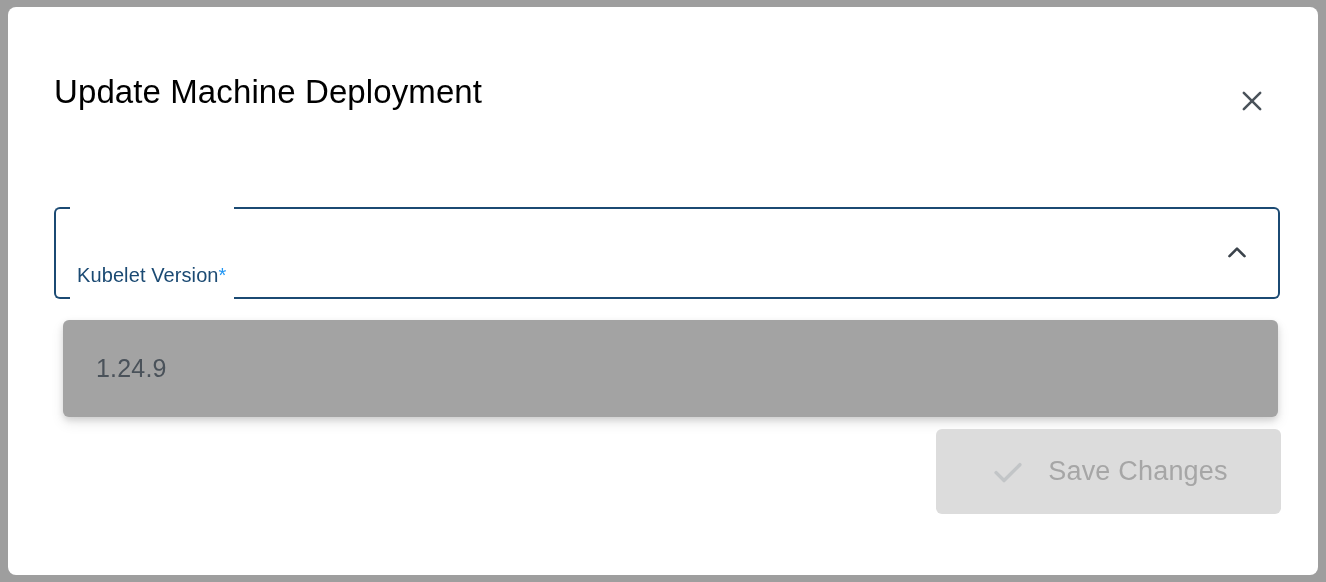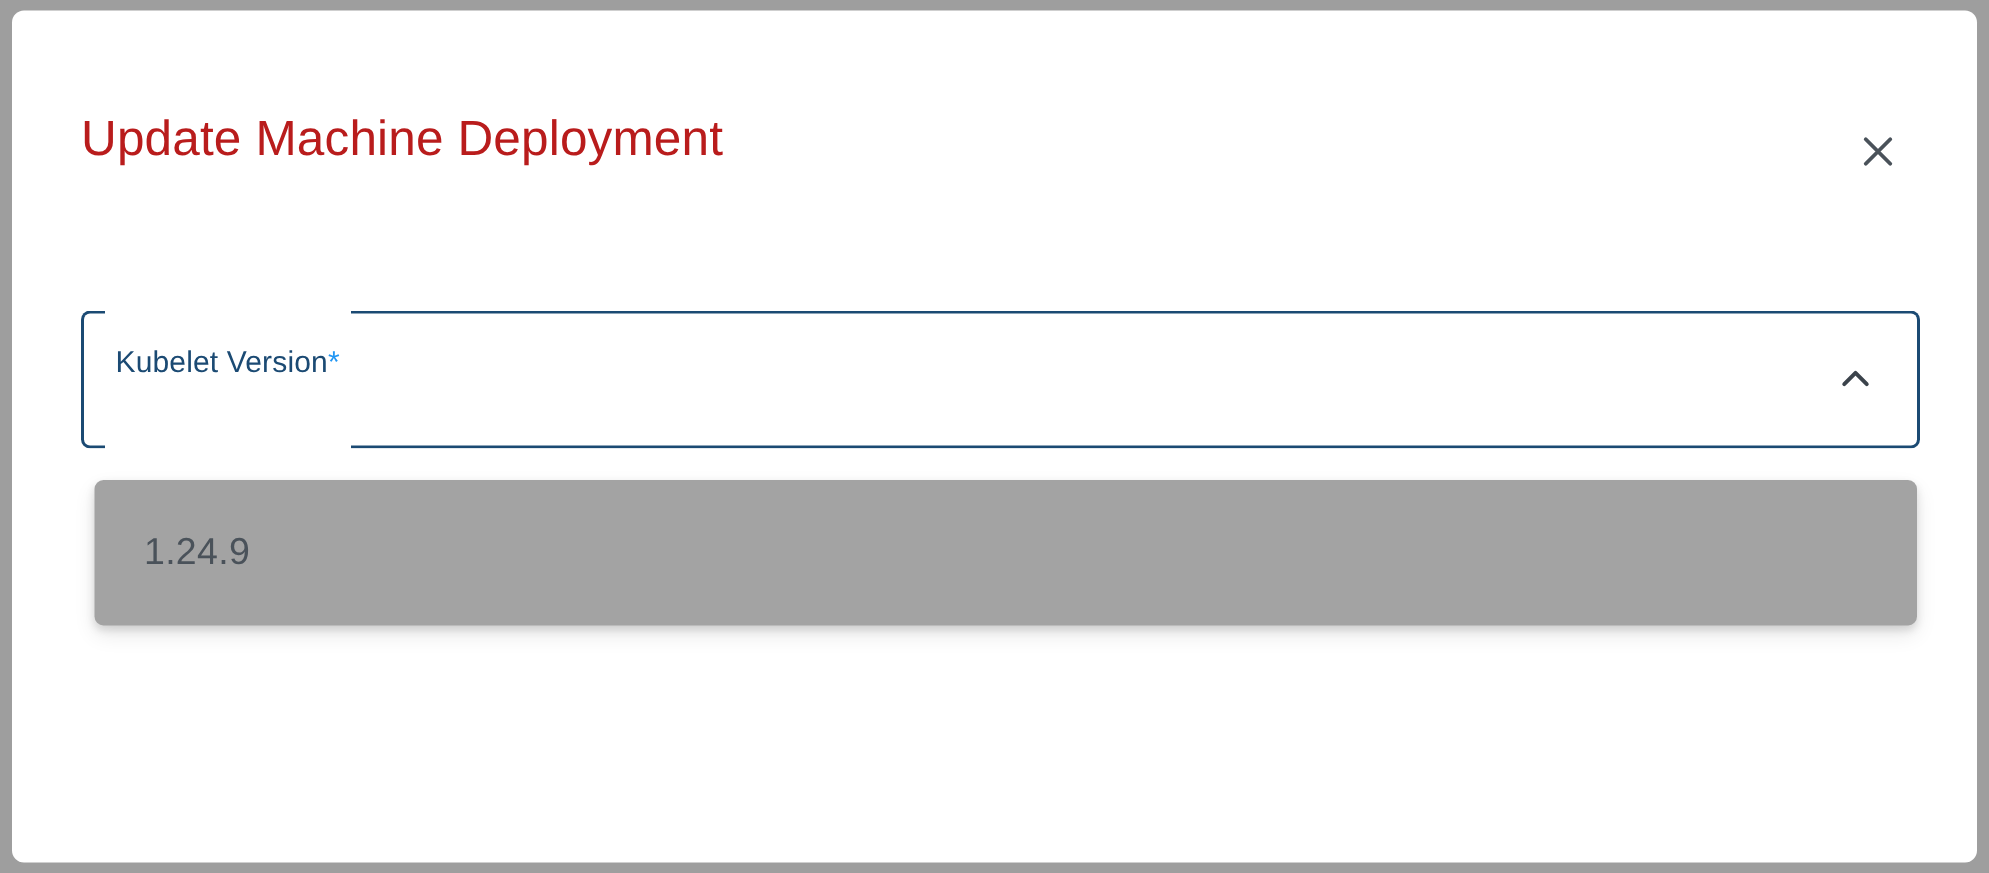--- a/index.html
+++ b/index.html
@@ -39,21 +39,21 @@
     top: 0;
     width: 100%;
     height: 132px;
   }
   .dialog-title {
     position: absolute;
     left: 46px;
     top: 68px;
     font-size: 33px;
     font-weight: 400;
-    color: #b91c1c;
+    color: #000000;
     letter-spacing: 0.1px;
     line-height: 1;
     white-space: nowrap;
   }
   .close-button {
     position: absolute;
     right: 46px;
     top: 74px;
     width: 40px;
     height: 40px;
@@ -87,21 +87,21 @@
     width: 14px;
     border: 2px solid #1b4a73;
     border-right: none;
     border-radius: 6px 0 0 6px;
   }
   .outline-notch {
     border-top: 2px solid transparent;
     position: relative;
     padding: 0 7px;
     display: flex;
-    align-items: center;
+    align-items: flex-end;
   }
   .outline-notch .notch-label {
     position: relative;
     top: -12px;
     font-size: 20px;
     color: #1b4a73;
     white-space: nowrap;
     letter-spacing: 0.1px;
   }
   .notch-label .required-star {
@@ -221,14 +221,22 @@
       <svg width="30" height="30" viewBox="0 0 24 24" aria-hidden="true">
         <path d="M6 14.5 L12 8.5 L18 14.5" fill="none" stroke="#3b434b" stroke-width="2.1" stroke-linecap="round" stroke-linejoin="round"></path>
       </svg>
     </div>
   </div>
 
   <div class="dropdown-panel">
     <div class="dropdown-option">1.24.9</div>
   </div>
 
+  <button class="save-button" disabled="">
+    <span class="check-icon">
+      <svg width="38" height="38" viewBox="0 0 24 24" aria-hidden="true">
+        <path d="M4.5 12.4 L9.5 17.4 L19.5 7.4" fill="none" stroke="#c2c5c7" stroke-width="2.2" stroke-linecap="round" stroke-linejoin="round"></path>
+      </svg>
+    </span>
+    <span class="save-label">Save Changes</span>
+  </button>
 
 </div>
 
 </body></html>

